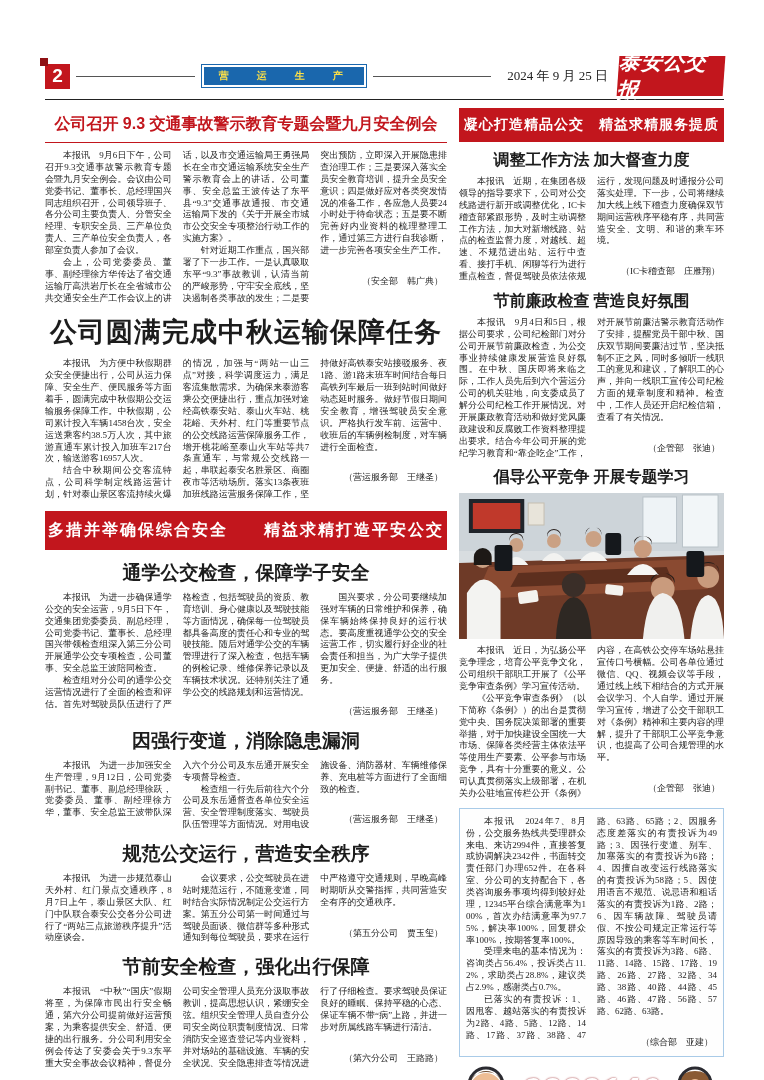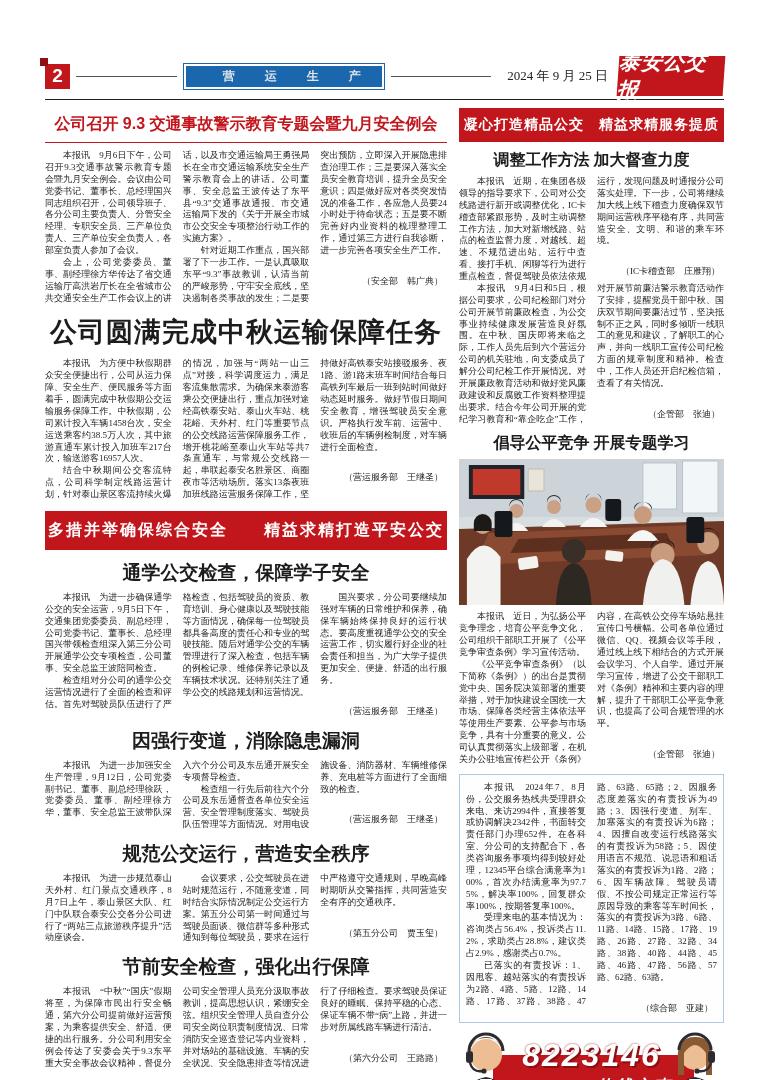--- a/index.html
+++ b/index.html
@@ -6,22 +6,22 @@
   #page{position:relative;width:764px;height:1080px;background:#ffffff;margin:0 auto;
         font-family:"Liberation Serif","DejaVu Serif",serif;color:#1c1c1c;overflow:hidden;
         box-sizing:border-box;padding:56px 40px 0 45px;}
   
   .hdr{display:flex;align-items:center;height:40px;}
   .pgnum{position:relative;width:25px;height:25px;background:#c2161d;color:#fff;
          font-family:"Liberation Sans",sans-serif;font-weight:bold;font-size:19px;
          display:flex;align-items:center;justify-content:center;flex:0 0 auto;}
   .pgnum::before{content:"";position:absolute;left:-5px;top:-6px;width:8px;height:8px;background:#8f1014;}
   .hline{flex:1;border-top:1px solid #555;height:0;margin:0 6px;}
-  .secbox{background:#1a67ad;color:#e5e5e5;font-family:"Liberation Sans",sans-serif;
-          font-weight:bold;font-size:12px;letter-spacing:9px;padding:4px 14px 4px 39px;
+  .secbox{background:#1a67ad;color:#fde047;font-family:"Liberation Sans",sans-serif;
+          font-weight:bold;font-size:10px;letter-spacing:9px;padding:4px 14px 4px 17px;
           border:1px solid #1a67ad;box-shadow:0 0 0 2px #fff inset;flex:0 0 auto;}
   .hdate{font-size:13px;color:#222;flex:0 0 auto;margin:0 10px;}
   .mast{background:#c2161d;color:#fff;width:106px;height:40px;flex:0 0 auto;
         display:flex;align-items:center;justify-content:center;font-size:21px;
         font-style:italic;transform:skewX(-4deg);letter-spacing:1px;font-weight:bold;}
   .hdr-rule{border-top:1.5px solid #222;margin-top:3px;}
   
   .main{display:flex;gap:12px;margin-top:8px;}
   .colL{width:402px;flex:0 0 auto;}
   .colR{flex:1;min-width:0;}
@@ -140,20 +140,21 @@
 
       <div>
         <div class="t-sm">调整工作方法 加大督查力度</div>
         <div class="body cols2">
           <p>本报讯　近期，在集团各级领导的指导要求下，公司对公交线路进行新开或调整优化，IC卡稽查部紧跟形势，及时主动调整工作方法，加大对新增线路、站点的检查监督力度，对越线、超速、不规范进出站、运行中查看、接打手机、闲聊等行为进行重点检查，督促驾驶员依法依规运行，发现问题及时通报分公司落实处理。下一步，公司将继续加大线上线下稽查力度确保双节期间运营秩序平稳有序，共同营造安全、文明、和谐的乘车环境。</p>
           <p class="sign">（IC卡稽查部　庄雁翔）</p>
         </div>
       </div>
 
       <div>
+        <div class="t-sm">节前廉政检查 营造良好氛围</div>
         <div class="body cols2">
           <p>本报讯　9月4日和5日，根据公司要求，公司纪检部门对分公司开展节前廉政检查，为公交事业持续健康发展营造良好氛围。在中秋、国庆即将来临之际，工作人员先后到六个营运分公司的机关驻地，向支委成员了解分公司纪检工作开展情况。对开展廉政教育活动和做好党风廉政建设和反腐败工作资料整理提出要求。结合今年公司开展的党纪学习教育和“靠企吃企”工作，对开展节前廉洁警示教育活动作了安排，提醒党员干部中秋、国庆双节期间要廉洁过节，坚决抵制不正之风，同时多倾听一线职工的意见和建议，了解职工的心声，并向一线职工宣传公司纪检方面的规章制度和精神。检查中，工作人员还开启纪检信箱，查看了有关情况。</p>
           <p class="sign">（企管部　张迪）</p>
         </div>
       </div>
 
       <div>
         <div class="t-sm">倡导公平竞争 开展专题学习</div>
 
         <svg class="photo" viewBox="0 0 268 146" preserveAspectRatio="none">

